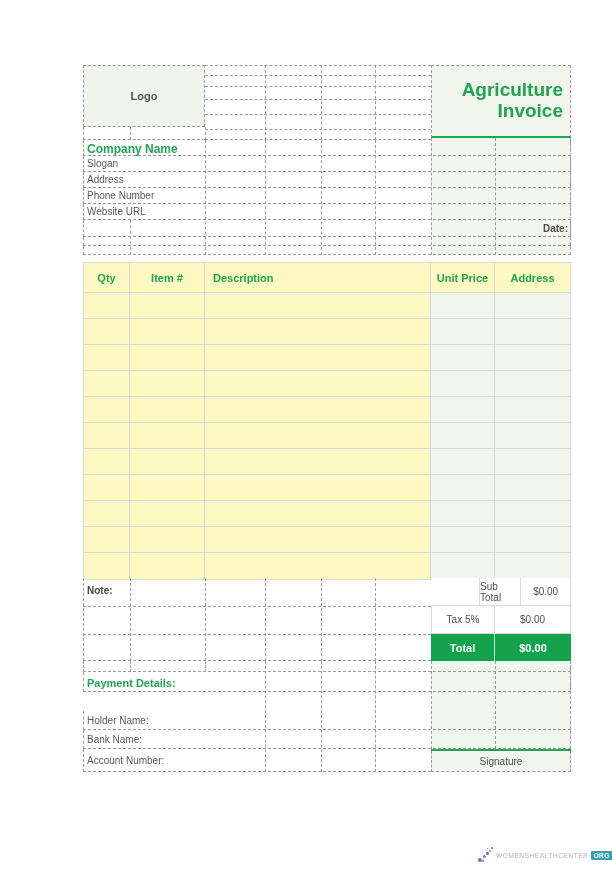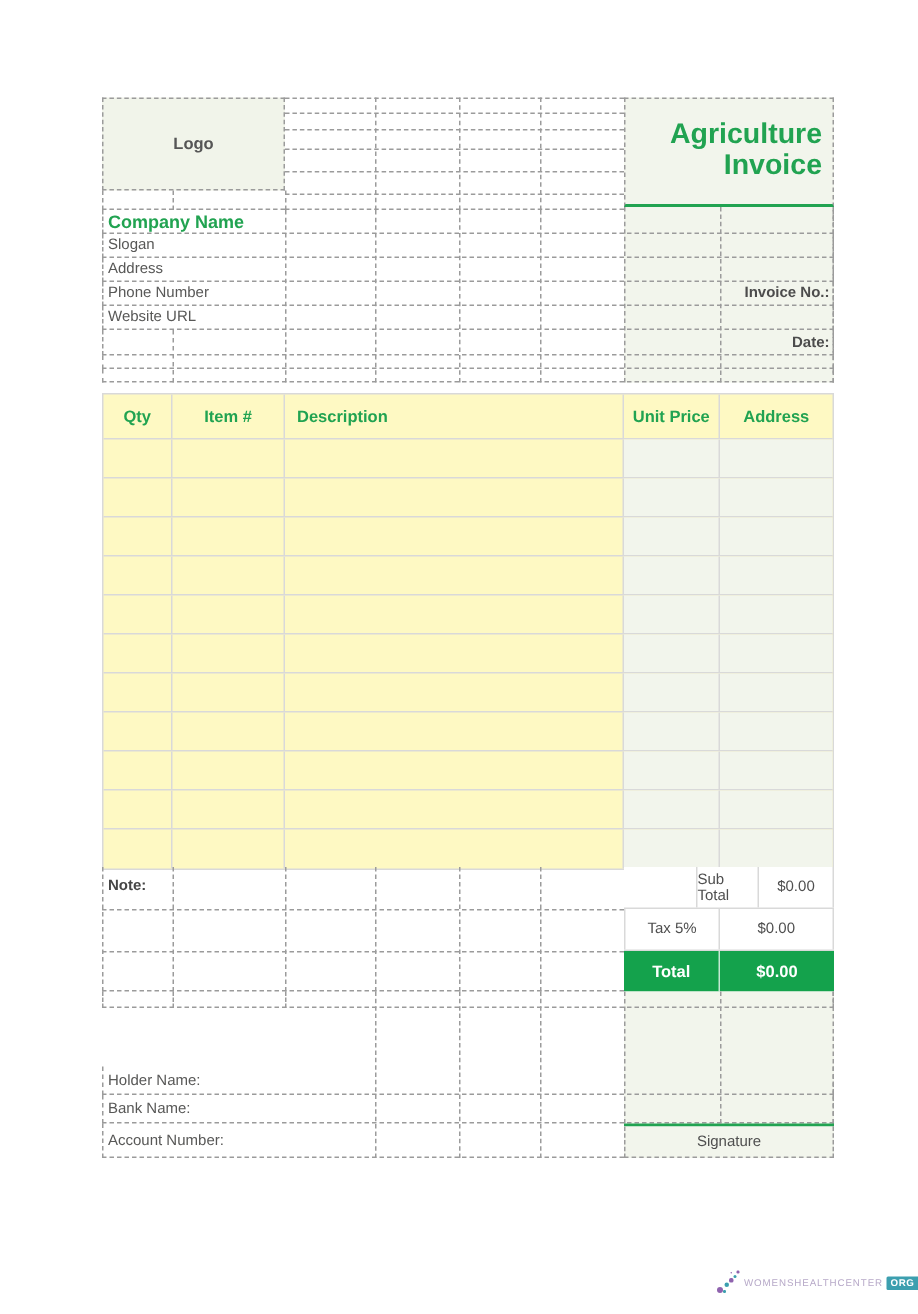--- a/index.html
+++ b/index.html
@@ -3,21 +3,21 @@
 <meta charset="utf-8">
 <style>
   :root{
     --green:#21a351; --total-bg:#14a24c; --tint:#f2f5ec; --logo-bg:#f1f4ea;
     --solid:#d9d9d9; --dash:#9b9b9b; --dark:#4c4c4c; --gray:#585857;
     --wm-text:#b7a9c8; --wm-badge:#3c9faf; --wm-purple:#8f63ae; --wm-teal:#3c9faf;
   }
   *{box-sizing:border-box;margin:0;padding:0;}
   body{background:#ffffff;font-family:"Liberation Sans","DejaVu Sans",sans-serif;}
   .page{position:relative;width:612px;height:876px;background:#fff;overflow:hidden;}
-  .sheet{position:absolute;left:68px;top:65px;width:488px;height:707px;}
+  .sheet{position:absolute;left:83px;top:65px;width:488px;height:707px;}
   .abs{position:absolute;}
   .v{position:absolute;width:0;border-left:1px dashed var(--dash);}
   .hline{position:absolute;height:0;border-top:1px dashed var(--dash);}
   .row-d{border-bottom:1px dashed var(--dash);border-left:1px dashed var(--dash);border-right:1px dashed var(--dash);}
   .lbl{font-size:10px;color:var(--gray);padding-left:3px;}
   
   .logo-box{left:0;top:0;width:122px;height:62px;background:var(--logo-bg);
     border:1px dashed var(--dash);display:flex;align-items:center;justify-content:center;
     font-weight:bold;font-size:11px;color:#565656;}
   .under-logo{left:0;top:62px;width:122px;height:13px;border-bottom:1px dashed var(--dash);border-left:1px dashed var(--dash);}
@@ -98,21 +98,20 @@
     </div>
 
     <div class="abs c-row row-d" style="top:75px;">
       <span class="company-name" style="padding-left:3px;">Company Name</span>
     </div>
     <div class="abs c-row row-d lbl" style="top:91px;"><span>Slogan</span></div>
     <div class="abs c-row row-d lbl" style="top:107px;"><span>Address</span></div>
     <div class="abs c-row row-d lbl" style="top:139px;"><span>Website URL</span></div>
     <div class="abs c-row row-d lbl" style="top:123px;"><span>Phone Number</span></div>
 
-    <div class="abs meta-lbl" style="left:348px;top:123px;width:140px;height:16px;line-height:16px;">Invoice No.:</div>
     <div class="abs c-row row-d" style="top:155px;height:17px;"></div>
     <div class="abs meta-lbl" style="left:348px;top:155px;width:140px;height:17px;line-height:17px;">Date:</div>
     <div class="abs c-row row-d" style="top:172px;height:9px;"></div>
     <div class="abs c-row row-d" style="top:181px;height:9px;"></div>
 
     <div class="abs items" id="items-table">
       <div class="t-row t-head">
         <div class="t-cell cw0">Qty</div>
         <div class="t-cell cw1">Item #</div>
         <div class="t-cell cw2">Description</div>
@@ -215,20 +214,23 @@
       <div class="sum-row sum-total" style="height:27px;">
         <div class="sum-cell sum-lbl" style="border-left:none;">Total</div>
         <div class="sum-cell sum-val" style="border-right:none;">$0.00</div>
       </div>
     </div>
 
     <div class="abs tint-block" style="left:348px;top:596px;width:140px;height:88px;"></div>
 
     <div class="abs c-row row-d" style="top:596px;height:11px;"></div>
 
+    <div class="abs p-row row-d" style="top:607px;height:20px;line-height:20px;">
+      <span class="p-title" style="padding-left:3px;">Payment Details:</span>
+    </div>
     <div class="abs p-row row-d lbl" style="top:646px;height:19px;line-height:19px;"><span>Holder Name:</span></div>
     <div class="abs p-row row-d lbl" style="top:665px;height:19px;line-height:19px;"><span>Bank Name:</span></div>
     <div class="abs p-row row-d lbl" style="top:684px;height:23px;line-height:23px;"><span>Account Number:</span></div>
 
     <div class="abs sig-line"></div>
     <div class="abs sig-cell">
       <span>Signature</span>
     </div>
 
     <div id="vlines">

